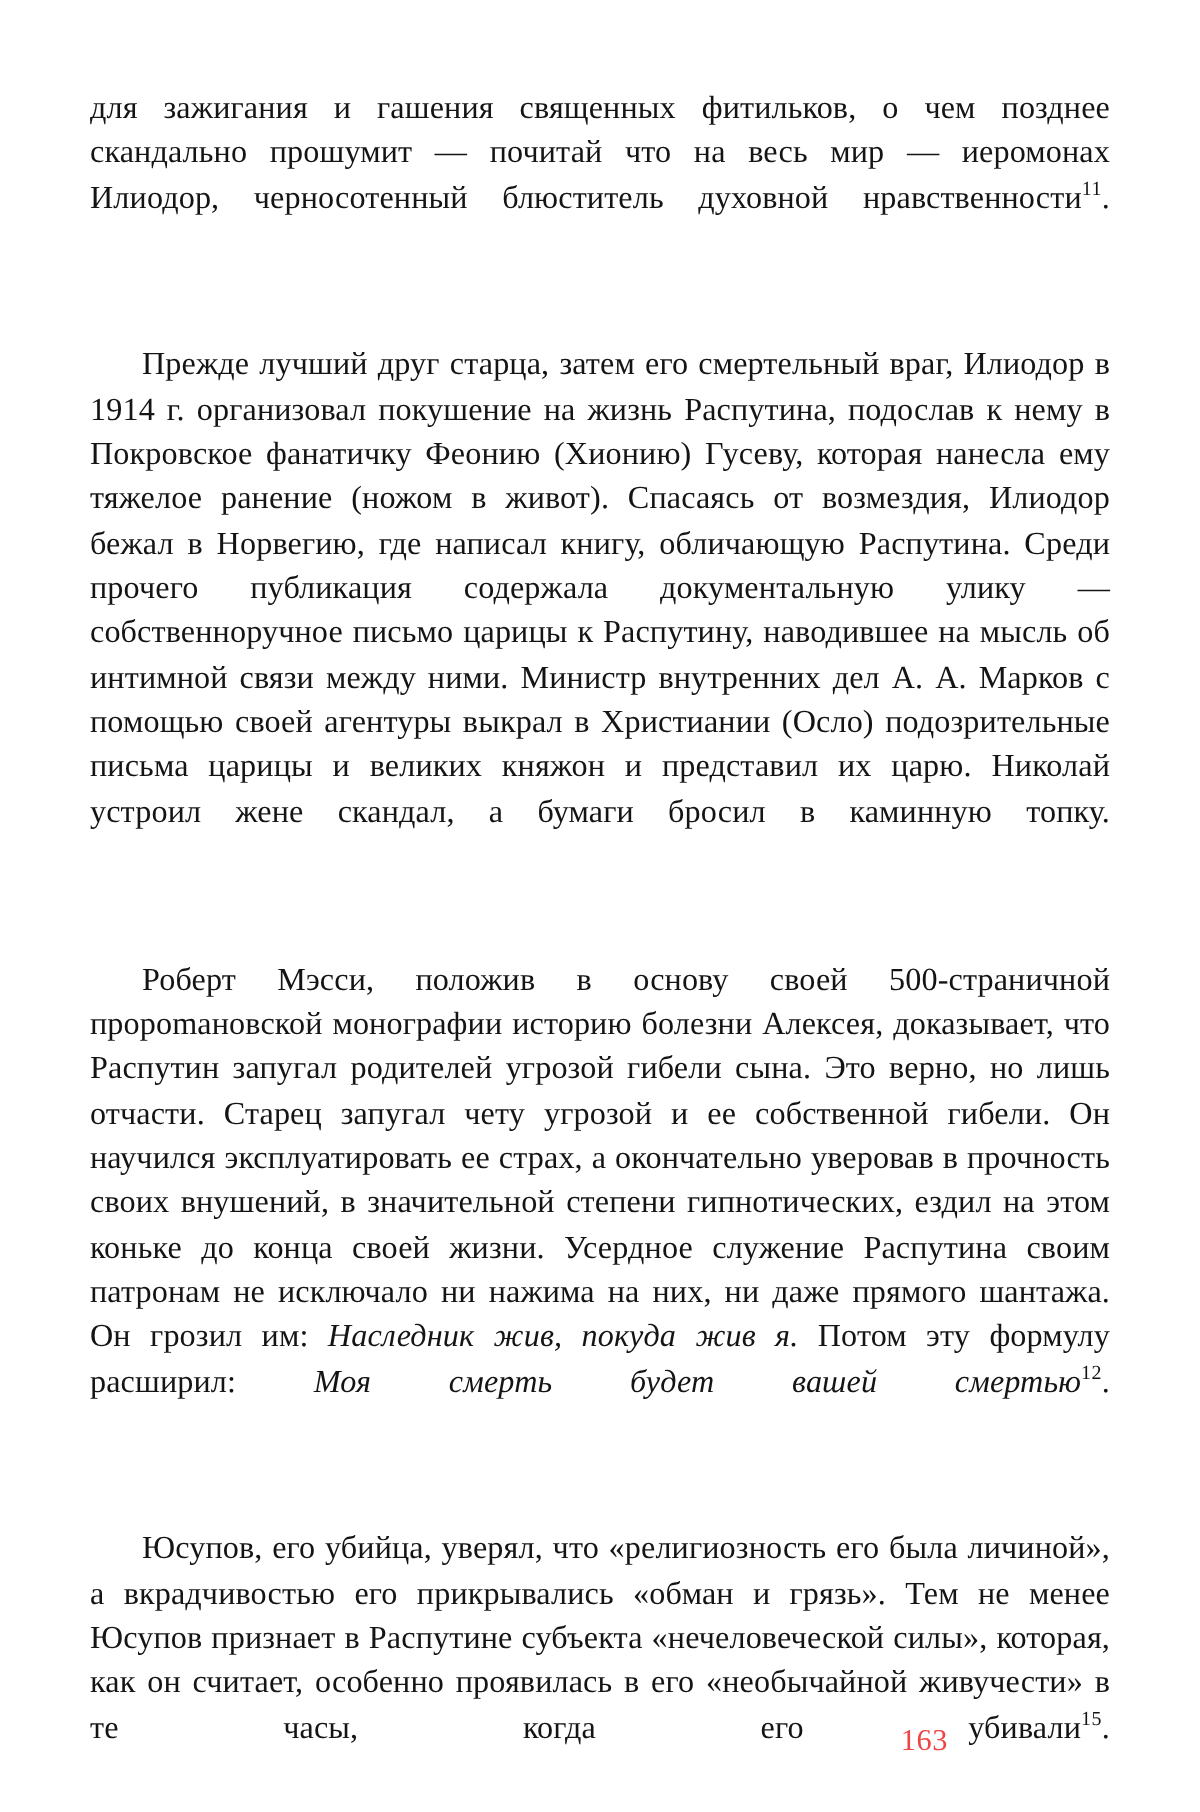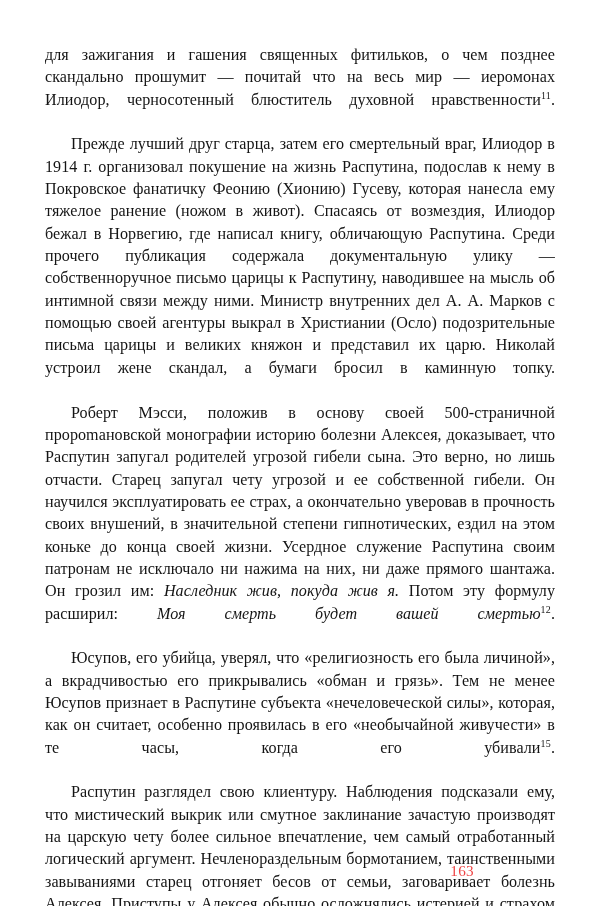--- a/index.html
+++ b/index.html
@@ -39,20 +39,21 @@
     text-justify: inter-word;
     font-size: 16.1px;
     line-height: 22.35px;
     letter-spacing: 0.06px;
     word-spacing: 0.2px;
     hyphens: none;
   }
 
   p.para.indent {
     text-indent: 26px;
+    margin-top: 39px;
   }
 
   p.para.noindent {
     text-indent: 0;
   }
 
   
   p.para::after {
     content: "";
     display: inline-block;

